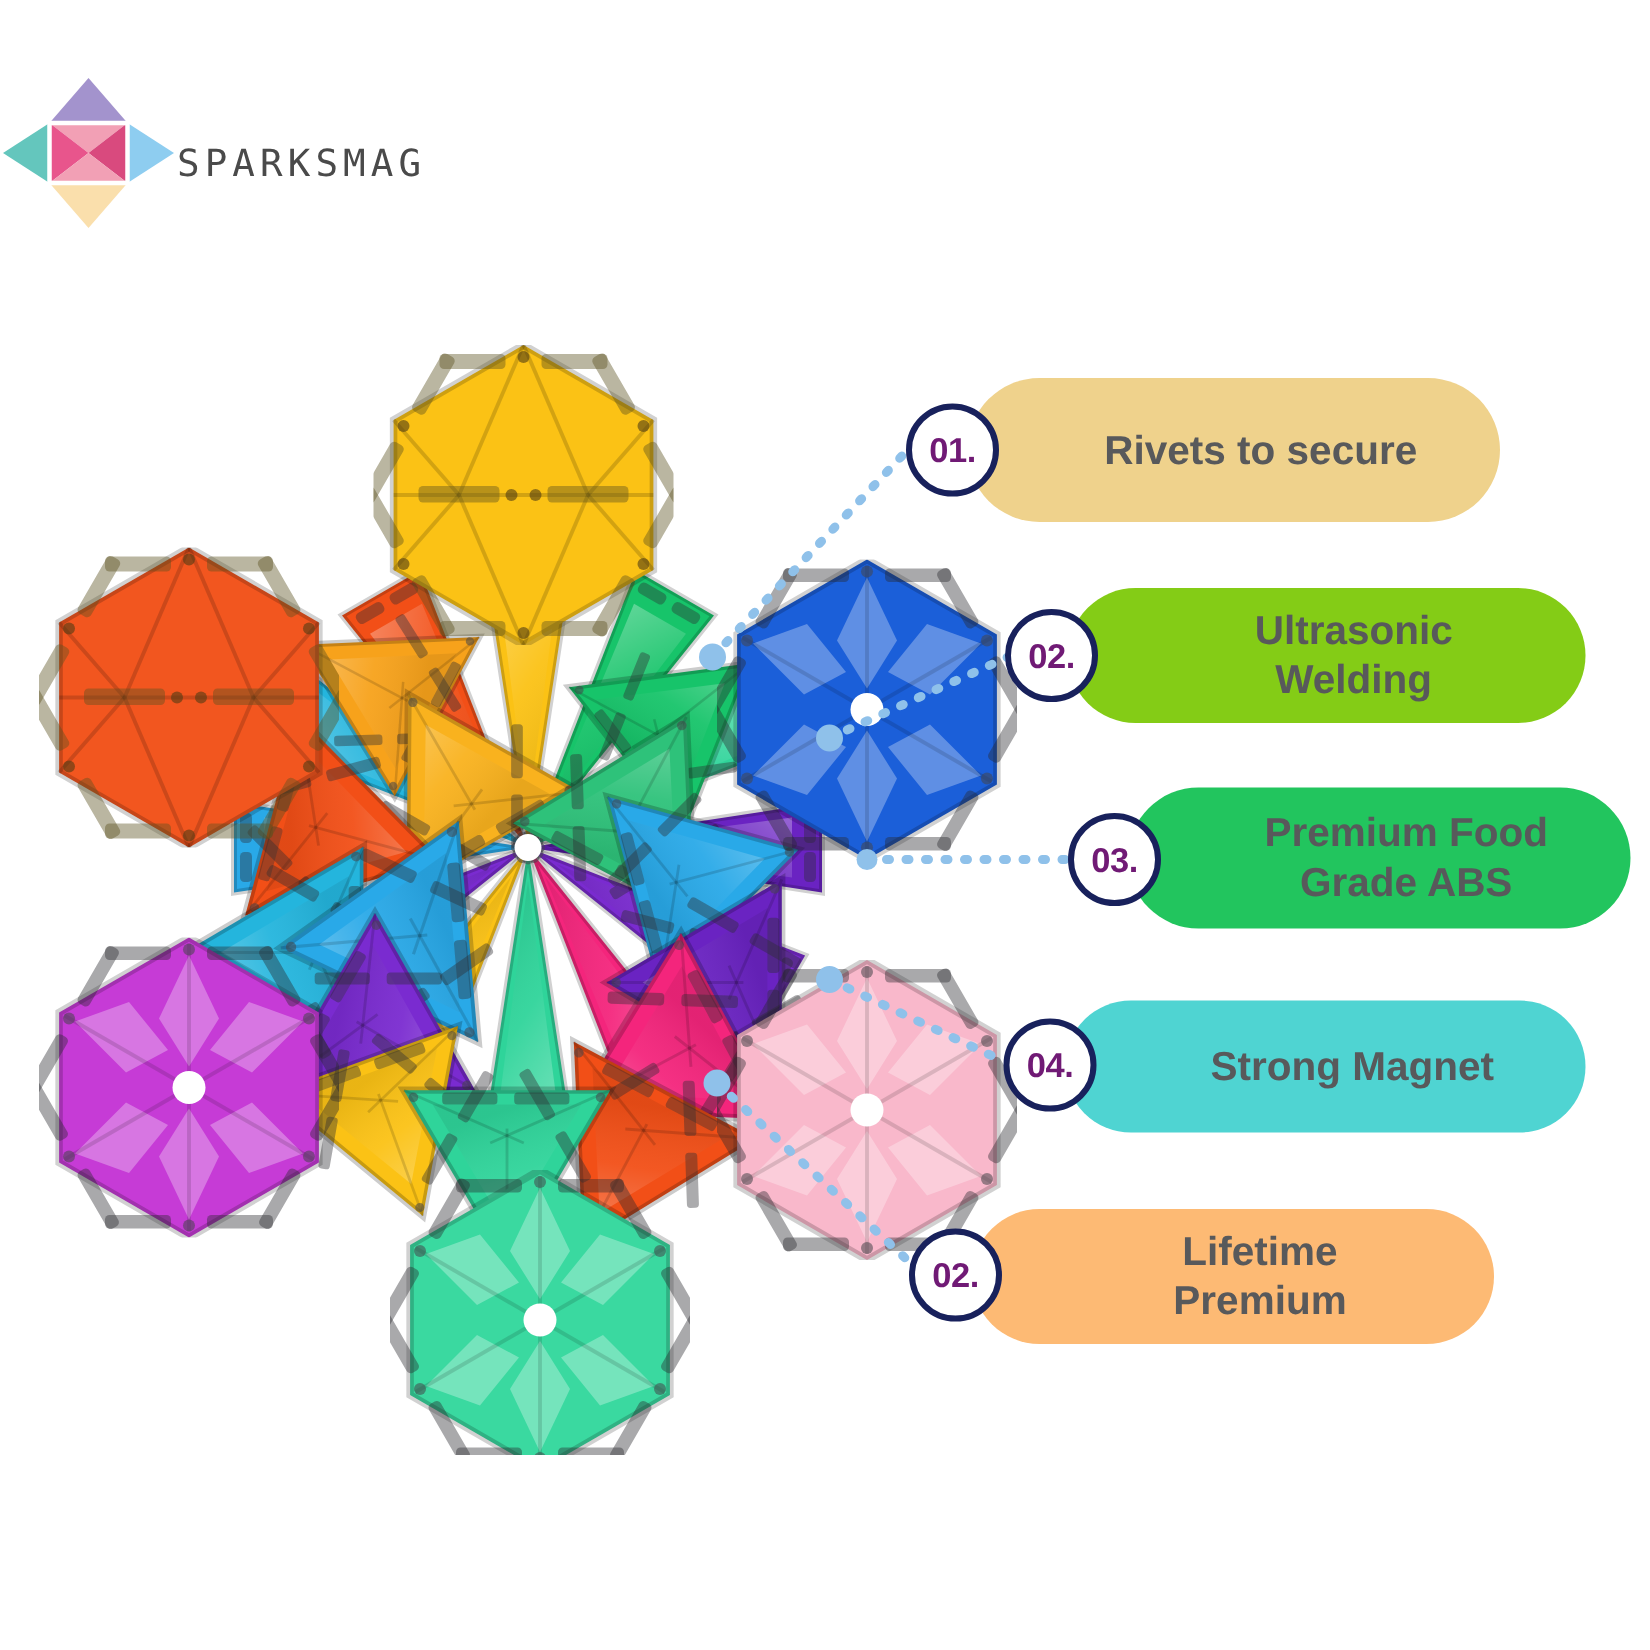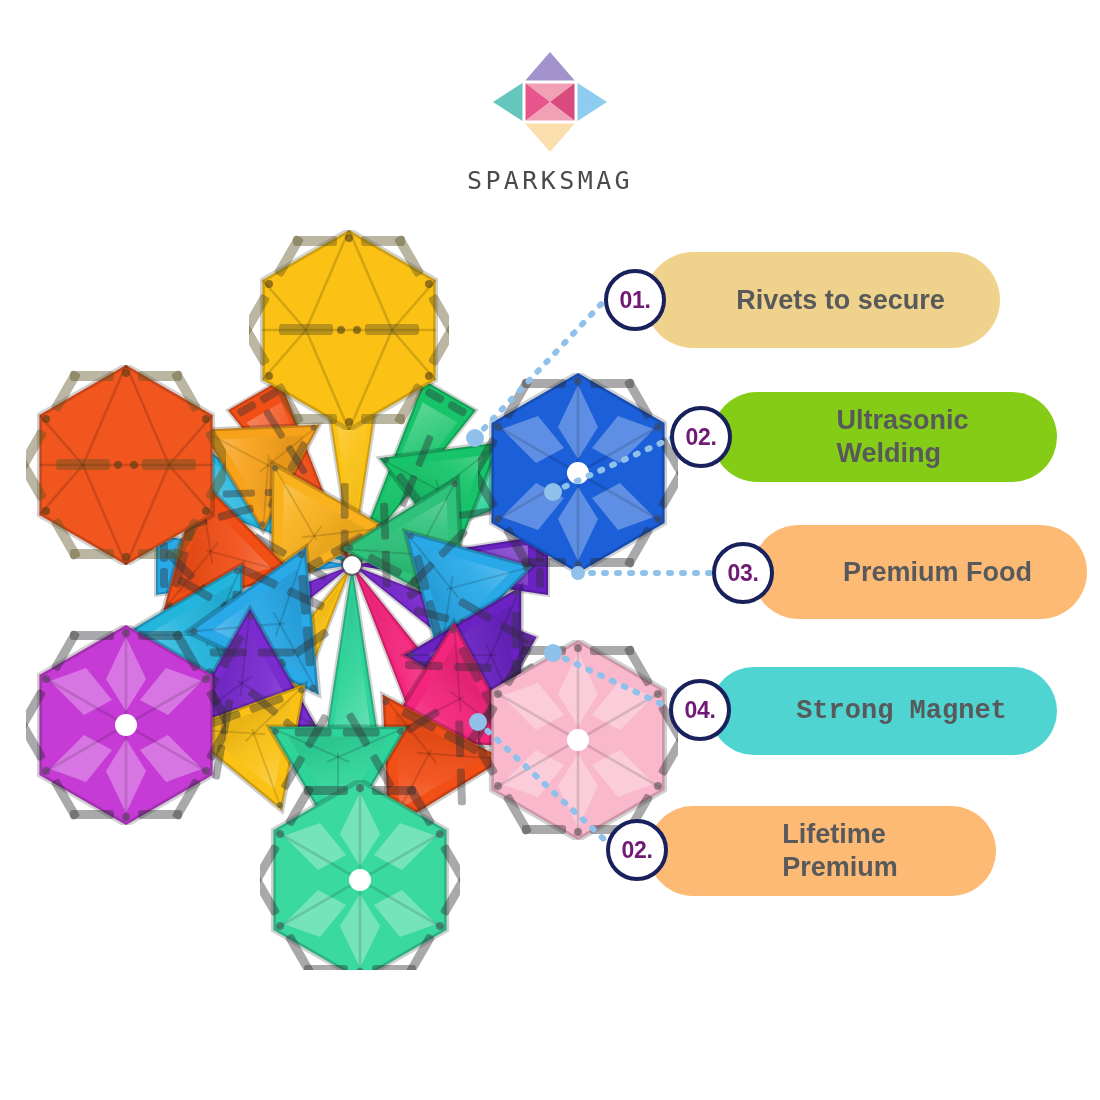--- a/index.html
+++ b/index.html
@@ -9,21 +9,21 @@
     background: #ffffff;
     font-family: "Liberation Sans", sans-serif;
     overflow: hidden;
     position: relative;
   }
   #stage { position: relative; width: 1100px; height: 1100px; background:#fff; }
 
   
   .logo-wrap {
     position: absolute; left: 0; top: 50px; width: 1100px;
-    display: flex; flex-direction: column; align-items: center;
+    display: flex; flex-direction: row; align-items: center;
   }
   .logo-mark { width: 118px; height: 104px; position: relative; }
   .logo-word {
     margin-top: 12px;
     font-family: "DejaVu Sans Mono", monospace;
     font-size: 25px;
     letter-spacing: 3.4px;
     color: #4a4a4a;
     font-weight: 500;
   }
@@ -32,21 +32,21 @@
   .art { position: absolute; left: 8px; top: 225px; width: 700px; height: 745px; }
   .art svg { display:block; }
 
   
   .callouts { position: absolute; left: 0; top: 0; width: 1100px; height: 1100px; pointer-events: none; }
   .callout { position: absolute; pointer-events: auto; }
   .pill {
     position: absolute;
     border-radius: 999px;
     display: flex; align-items: center; justify-content: center;
-    text-align: left;
+    text-align: center;
     color: #58595b;
     font-weight: bold;
     line-height: 1.22;
     padding: 0 30px 0 66px;
   }
   .pill span { display:block; }
   .badge {
     position: absolute;
     width: 62px; height: 62px;
     border-radius: 50%;
@@ -378,30 +378,31 @@
       <div class="pill" style="left:712px; top:392px; width:345px; height:90px; font-size:27px; background:#84cc16;">
         <div>
           <span>Ultrasonic</span>
           <span>Welding</span>
         </div>
       </div>
       <div class="badge" style="left:670px; top:406px;">02.</div>
     </div>
 
     <div class="callout">
-      <div class="pill" style="left:752px; top:525px; width:335px; height:94px; font-size:27px; background:#fdba74;">
+      <div class="pill" style="left:752px; top:525px; width:335px; height:94px; font-size:27px; background:#22c55e;">
         <div>
           <span>Premium Food</span>
+          <span>Grade ABS</span>
         </div>
       </div>
       <div class="badge" style="left:712px; top:542px;">03.</div>
     </div>
 
     <div class="callout">
-      <div class="pill" style="left:710px; top:667px; width:347px; height:88px; font-size:27px; background:#4fd4d2;font-family:Liberation Mono, monospace;">
+      <div class="pill" style="left:710px; top:667px; width:347px; height:88px; font-size:27px; background:#4fd4d2;">
         <div>
           <span>Strong Magnet</span>
         </div>
       </div>
       <div class="badge" style="left:669px; top:679px;">04.</div>
     </div>
 
     <div class="callout">
       <div class="pill" style="left:648px; top:806px; width:348px; height:90px; font-size:27px; background:#fdba74;">
         <div>

